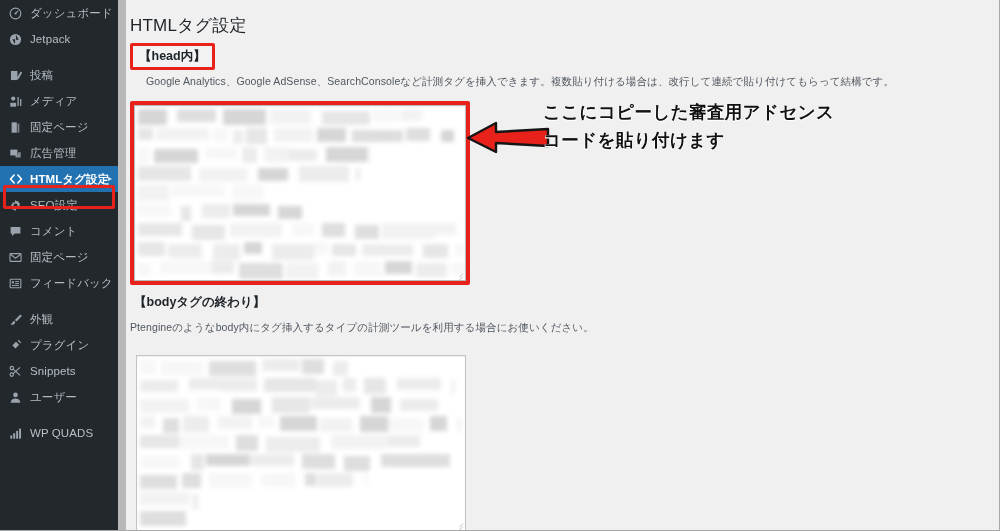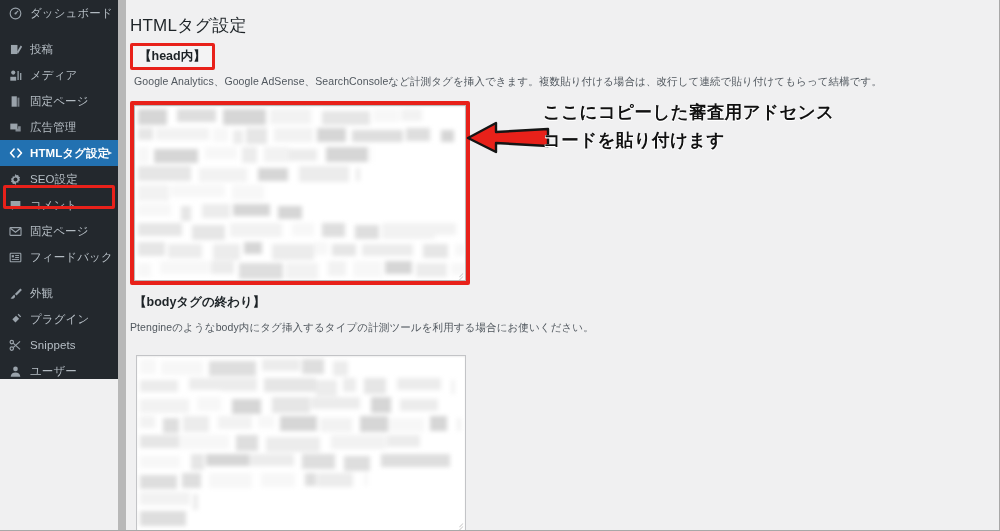--- a/index.html
+++ b/index.html
@@ -16,21 +16,21 @@
     background: #f0f0f1;
     border: 1px solid #a8a8a8;
     border-top: 0;
     border-left: 0;
   }
   
   #sidebar {
     position: absolute;
     left: 0; top: 0;
     width: 118px;
-    height: 379px;
+    height: 531px;
     background: #23282d;
     overflow: hidden;
   }
   #sidebar-scroll-track {
     position: absolute;
     left: 118px; top: 0;
     width: 8px; height: 531px;
     background: #b8b8b8;
   }
   .menu-group { padding: 0; }
@@ -122,21 +122,21 @@
     line-height: 14px;
     white-space: nowrap;
   }
   .desc {
     position: absolute;
     font-size: 10.5px;
     color: #50575e;
     white-space: nowrap;
     letter-spacing: .1px;
   }
-  #head-desc { left: 8px; top: 75px; }
+  #head-desc { left: 20px; top: 75px; }
   #body-desc { left: 4px; top: 321px; }
 
   #body-heading {
     position: absolute;
     left: 4px; top: 294px;
   }
 
   
   .ta-wrap { position: absolute; }
   .textarea {
@@ -223,20 +223,30 @@
           <div class="menu-item">
             <span class="mi-icon">
               <svg width="13" height="13" viewBox="0 0 20 20">
                 <circle cx="10" cy="10" r="8.2" fill="none" stroke="currentColor" stroke-width="1.7"></circle>
                 <path d="M10 10 L14 6" stroke="currentColor" stroke-width="1.7" fill="none"></path>
                 <circle cx="10" cy="10" r="1.6" fill="currentColor"></circle>
               </svg>
             </span>
             <span class="mi-label">ダッシュボード</span>
           </div>
+          <div class="menu-item">
+            <span class="mi-icon">
+              <svg width="13" height="13" viewBox="0 0 20 20">
+                <circle cx="10" cy="10" r="8.6" fill="currentColor"></circle>
+                <path d="M10.7 2.6 L10.7 10.3 L15 10.3 Z" fill="#23282d"></path>
+                <path d="M9.3 17.4 L9.3 9.7 L5 9.7 Z" fill="#23282d"></path>
+              </svg>
+            </span>
+            <span class="mi-label">Jetpack</span>
+          </div>
         </div>
         <div class="menu-gap"></div>
         <div class="menu-group">
           <div class="menu-item">
             <span class="mi-icon">
               <svg width="13" height="13" viewBox="0 0 20 20">
                 <path d="M3 3 h10 v14 h-10 z" fill="currentColor"></path>
                 <path d="M12 14 L18 4 l2.4 1.6 L14 16 z" fill="currentColor"></path>
               </svg>
             </span>
@@ -349,28 +359,20 @@
             <span class="mi-label">Snippets</span>
           </div>
           <div class="menu-item">
             <span class="mi-icon">
               <svg width="13" height="13" viewBox="0 0 20 20">
                 <circle cx="10" cy="6" r="3.6" fill="currentColor"></circle>
                 <path d="M2.6 18 c0-4.3 3.3-6.6 7.4-6.6 s7.4 2.3 7.4 6.6z" fill="currentColor"></path>
               </svg>
             </span>
             <span class="mi-label">ユーザー</span>
-          </div>
-          <div class="menu-item">
-            <span class="mi-icon">
-              <svg width="13" height="13" viewBox="0 0 20 20">
-                <path d="M17.2 4.2 a5 5 0 0 0-6.8 6.3 L2.6 18 l1.8 1.8 L12 11.9 a5 5 0 0 0 6.2-6.9 L15.3 7.9 13 5.6 z" fill="currentColor"></path>
-              </svg>
-            </span>
-            <span class="mi-label">ツール</span>
           </div>
         </div>
         <div class="menu-gap"></div>
         <div class="menu-group">
           <div class="menu-item">
             <span class="mi-icon">
               <svg width="13" height="13" viewBox="0 0 20 20">
                 <rect x="2" y="13" width="3" height="5" fill="currentColor"></rect>
                 <rect x="6.5" y="9.5" width="3" height="8.5" fill="currentColor"></rect>
                 <rect x="11" y="6" width="3" height="12" fill="currentColor"></rect>

